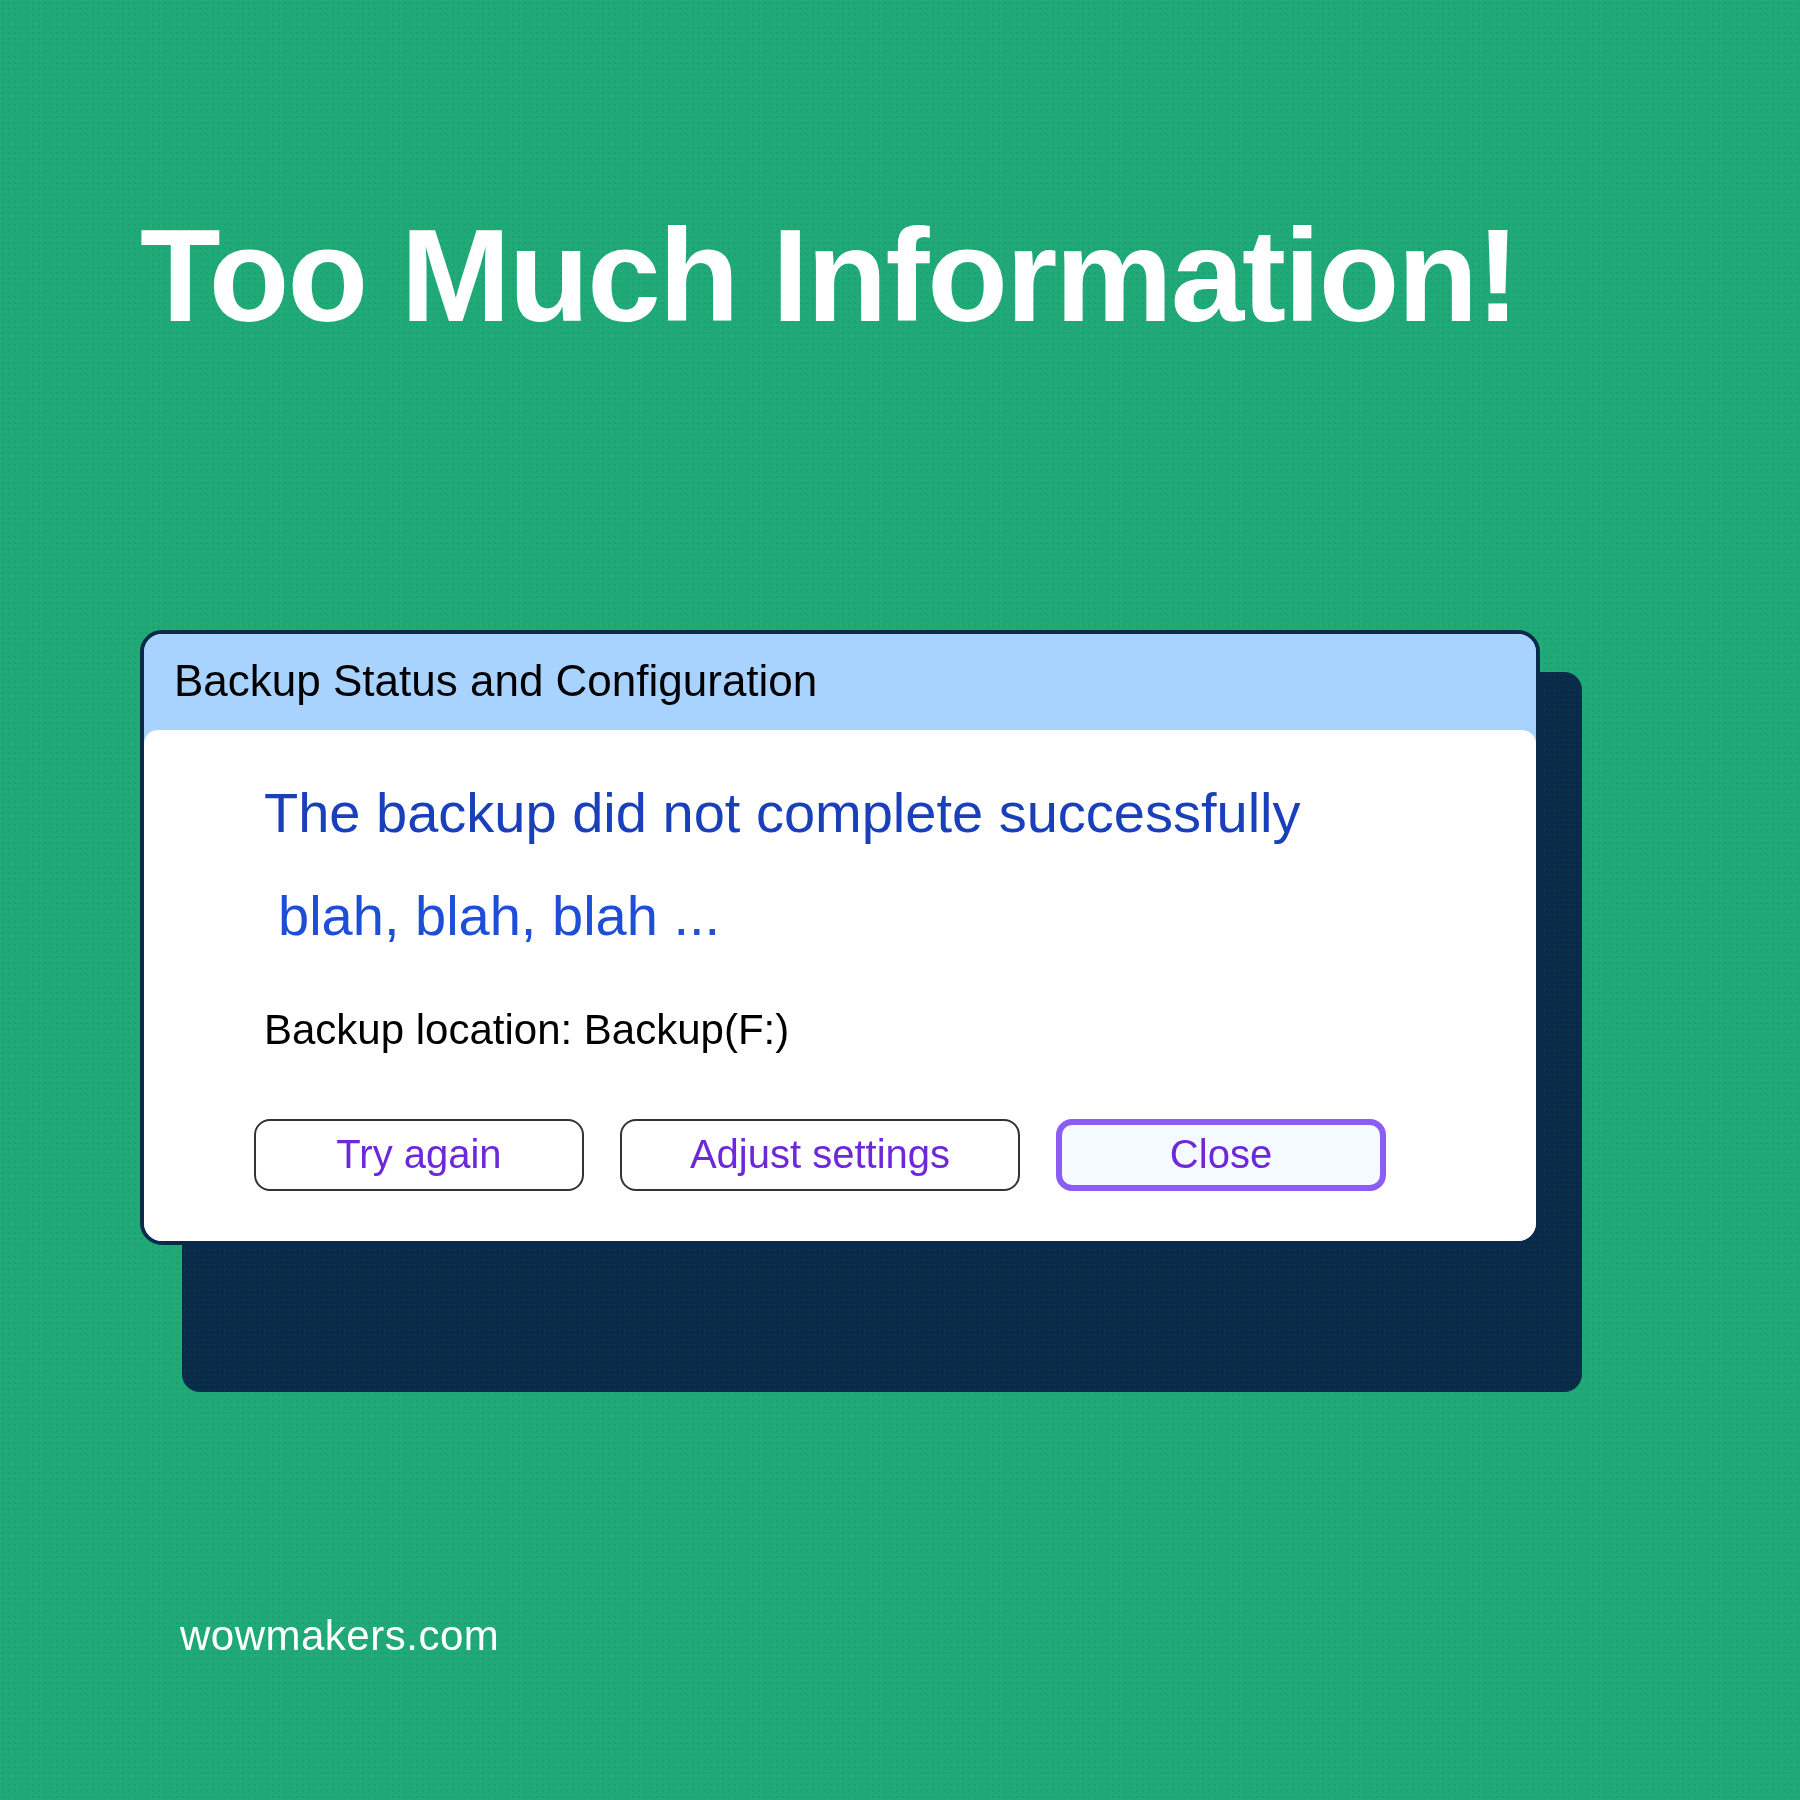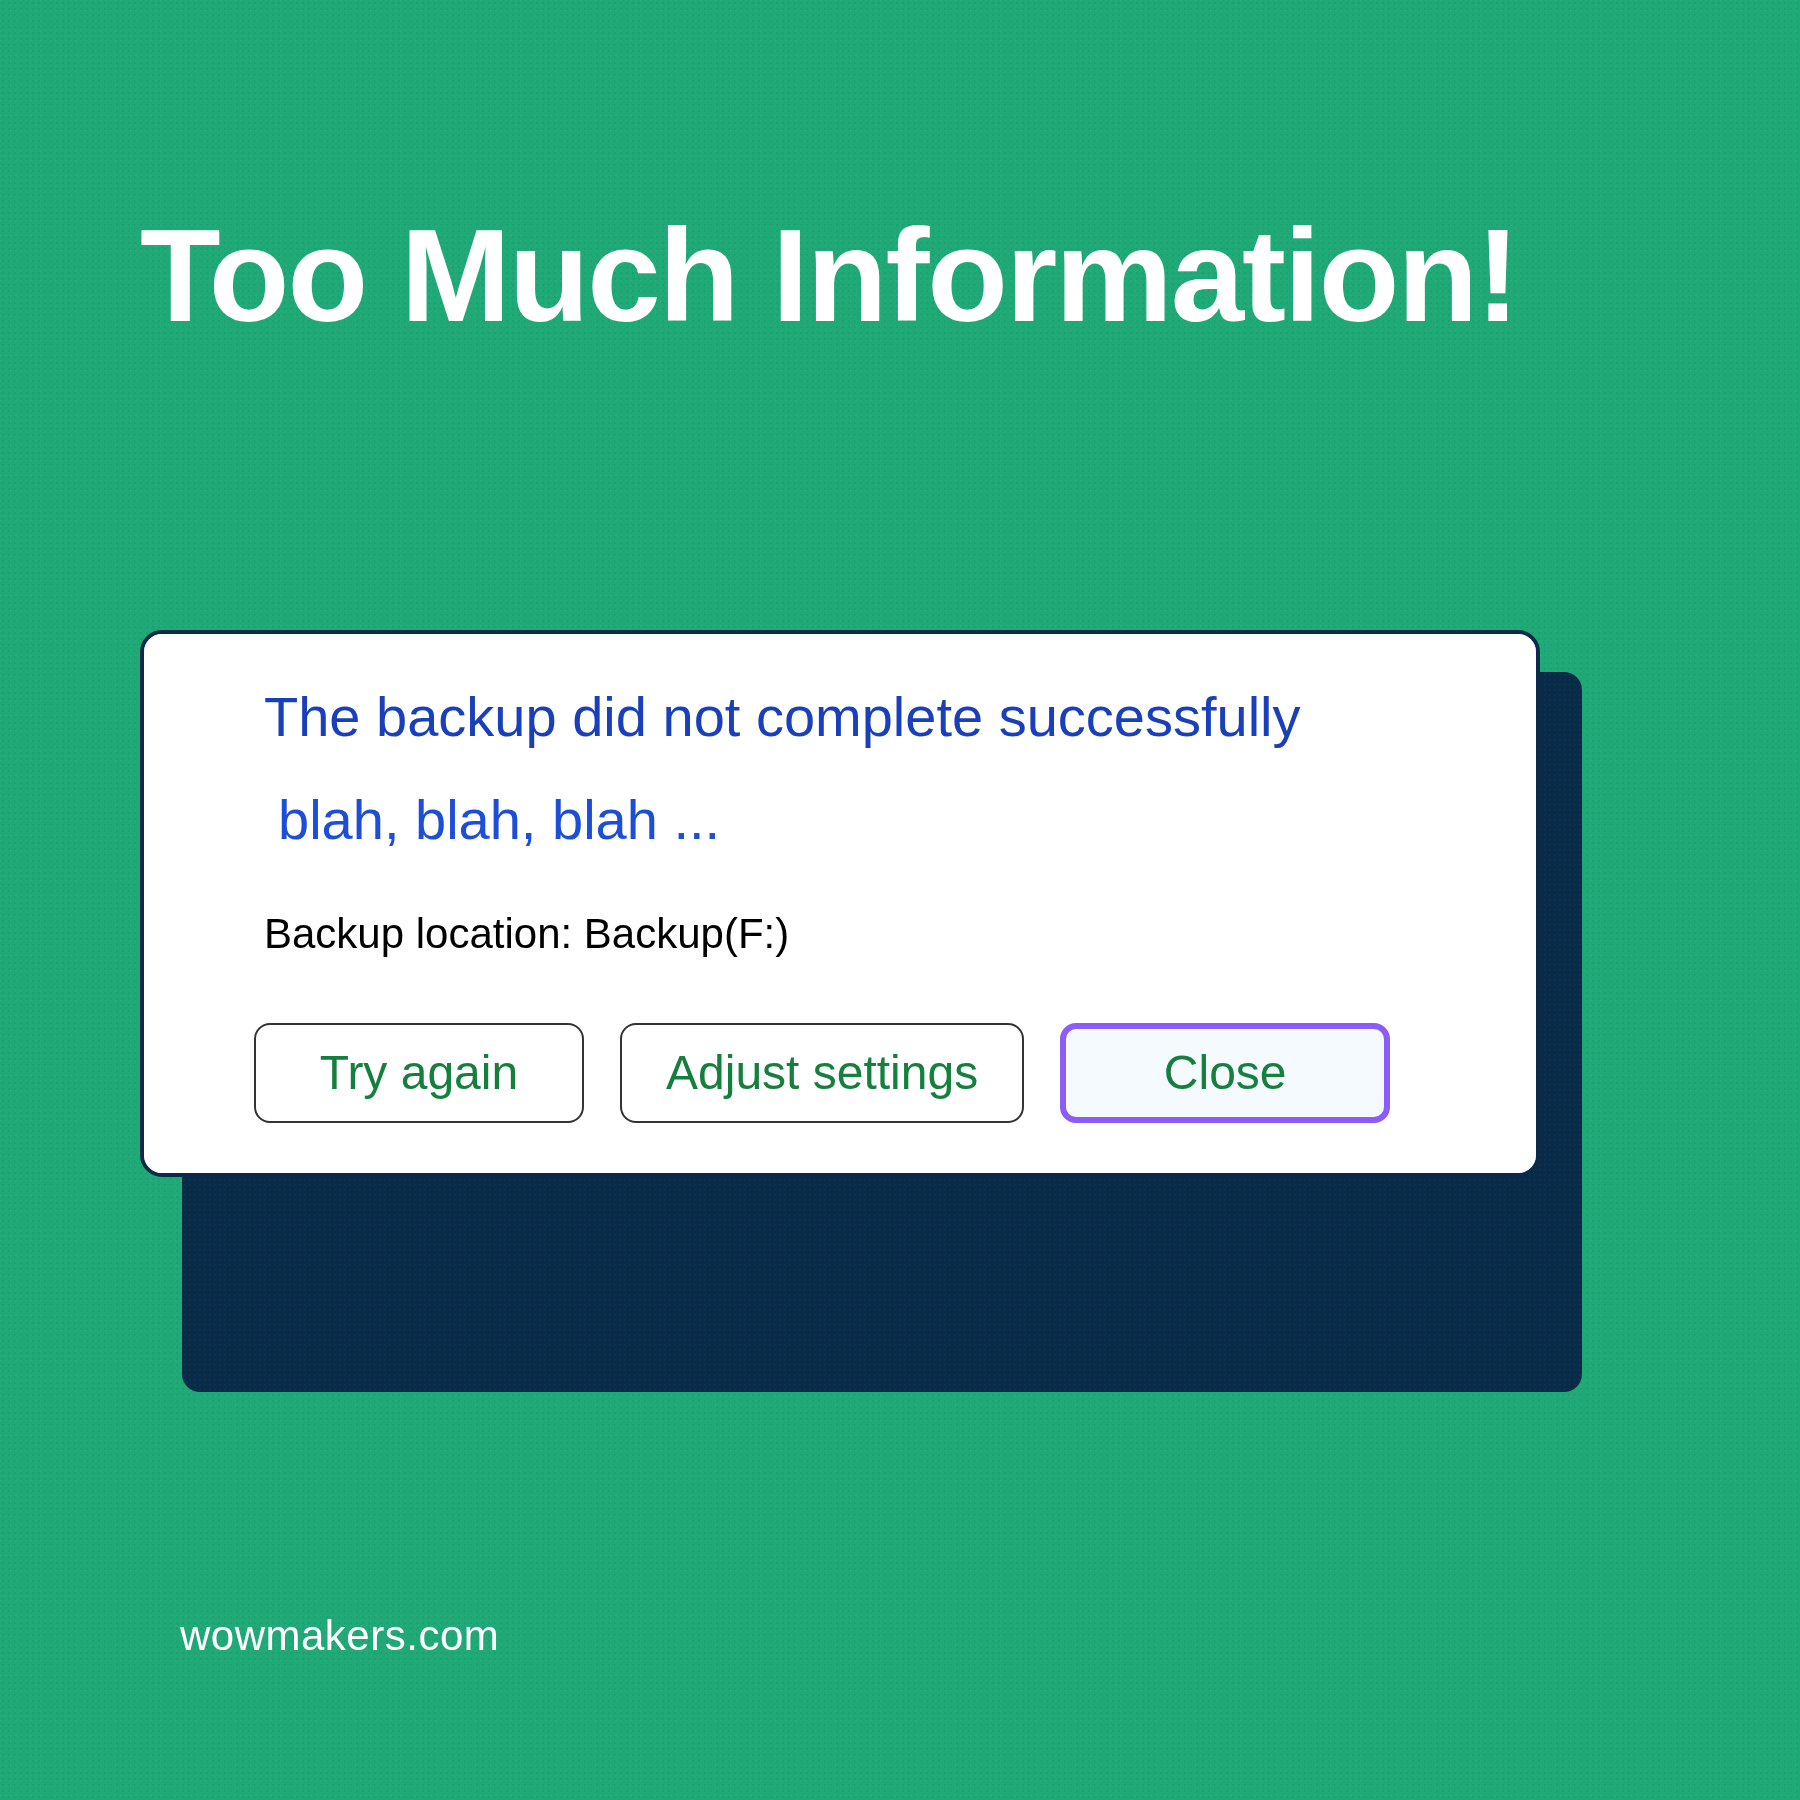--- a/index.html
+++ b/index.html
@@ -88,26 +88,26 @@
     font-size: 42px;
     line-height: 1.35;
   }
   .button-row {
     display: flex;
     gap: 36px;
     margin-top: 60px;
     margin-left: -10px;
   }
   .btn {
-    font-size: 48px;
-    color: #15803d;
+    font-size: 40px;
+    color: #6d28d9;
     background: #ffffff;
     border: 2px solid #333333;
     border-radius: 16px;
-    height: 100px;
+    height: 72px;
     min-width: 330px;
     padding: 0 44px;
     display: flex;
     align-items: center;
     justify-content: center;
     cursor: pointer;
     font-family: inherit;
   }
   .btn-wide { min-width: 400px; }
   .btn-primary {
@@ -130,20 +130,23 @@
   }
 </style>
 </head>
 <body>
 
 <h1 class="headline">Too Much Information!</h1>
 
 <div class="dialog-wrapper">
   <div class="dialog-shadow"></div>
   <div class="dialog">
+    <div class="dialog-titlebar">
+      <span>Backup Status and Configuration</span>
+    </div>
     <div class="dialog-body">
       <div class="dialog-message">The backup did not complete successfully</div>
       <div class="dialog-extra">blah, blah, blah ...</div>
       <div class="dialog-detail">Backup location: Backup(F:)</div>
       <div class="button-row">
         <button class="btn">Try again</button>
         <button class="btn btn-wide">Adjust settings</button>
         <button class="btn btn-primary">Close</button>
       </div>
     </div>

